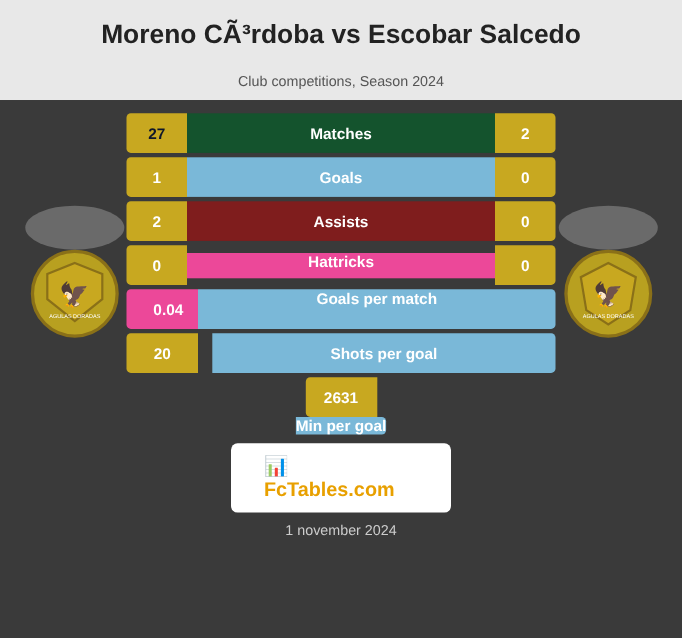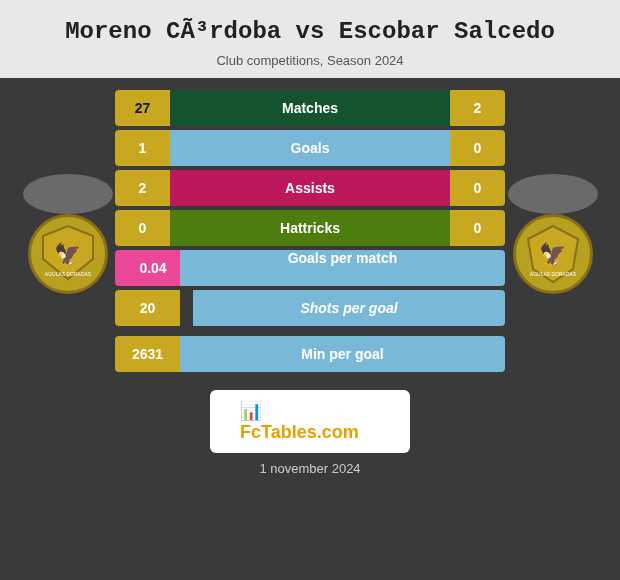--- a/index.html
+++ b/index.html
@@ -16,22 +16,21 @@
     .header {
       background: #e8e8e8;
       width: 100%;
       padding: 18px 20px 10px;
       text-align: center;
     }
     .title {
       font-size: 24px;
       font-weight: bold;
       color: #222;
-      margin-bottom: 8px;
-      font-family: Liberation Mono, monospace;
+      margin-bottom: 20px;
     }
     .subtitle {
       font-size: 13px;
       color: #555;
     }
     .team-shield {
       width: 80px;
       height: 80px;
       border-radius: 50%;
       background: #b8a020;
@@ -144,45 +143,45 @@
         </div>
         <div style="display: flex; flex-direction: row; align-items: center; height: 36px; gap: 0px;">
           <div style="background: rgb(200, 168, 32); color: rgb(255, 255, 255); font-weight: bold; font-size: 14px; width: 55px; height: 36px; display: flex; align-items: center; justify-content: center; border-radius: 4px 0px 0px 4px; flex-shrink: 0;">1</div>
           <div style="flex: 1 1 0%; background: rgb(122, 184, 216); height: 36px; display: flex; align-items: center; justify-content: center;">
             <span style="color: rgb(255, 255, 255); font-size: 14px; font-weight: bold;">Goals</span>
           </div>
           <div style="background: rgb(200, 168, 32); color: rgb(255, 255, 255); font-weight: bold; font-size: 14px; width: 55px; height: 36px; display: flex; align-items: center; justify-content: center; border-radius: 0px 4px 4px 0px; flex-shrink: 0;">0</div>
         </div>
         <div style="display: flex; flex-direction: row; align-items: center; height: 36px; gap: 0px;">
           <div style="background: rgb(200, 168, 32); color: rgb(255, 255, 255); font-weight: bold; font-size: 14px; width: 55px; height: 36px; display: flex; align-items: center; justify-content: center; border-radius: 4px 0px 0px 4px; flex-shrink: 0;">2</div>
-          <div style="flex: 1 1 0%; background: #be185d; height: 36px; display: flex; align-items: center; justify-content: center;">
+          <div style="flex: 1 1 0%; background: #7f1d1d; height: 36px; display: flex; align-items: center; justify-content: center;">
             <span style="color: rgb(255, 255, 255); font-size: 14px; font-weight: bold;">Assists</span>
           </div>
           <div style="background: rgb(200, 168, 32); color: rgb(255, 255, 255); font-weight: bold; font-size: 14px; width: 55px; height: 36px; display: flex; align-items: center; justify-content: center; border-radius: 0px 4px 4px 0px; flex-shrink: 0;">0</div>
         </div>
         <div style="display: flex; flex-direction: row; align-items: center; height: 36px; gap: 0px;">
           <div style="background: rgb(200, 168, 32); color: rgb(255, 255, 255); font-weight: bold; font-size: 14px; width: 55px; height: 36px; display: flex; align-items: center; justify-content: center; border-radius: 4px 0px 0px 4px; flex-shrink: 0;">0</div>
-          <div style="flex: 1 1 0%; background: #4d7c0f; height: 36px; display: flex; align-items: center; justify-content: center;">
+          <div style="flex: 1 1 0%; background: #ec4899; height: 23px; display: flex; justify-content: center;">
             <span style="color: rgb(255, 255, 255); font-size: 14px; font-weight: bold;">Hattricks</span>
           </div>
           <div style="background: rgb(200, 168, 32); color: rgb(255, 255, 255); font-weight: bold; font-size: 14px; width: 55px; height: 36px; display: flex; align-items: center; justify-content: center; border-radius: 0px 4px 4px 0px; flex-shrink: 0;">0</div>
         </div>
         <div style="display: flex; flex-direction: row; align-items: center; height: 36px; gap: 0px;">
           <div style="background: #ec4899; color: rgb(255, 255, 255); font-weight: bold; font-size: 14px; width: 65px; height: 36px; display: flex; align-items: center; justify-content: center; border-radius: 4px 0px 0px 4px; flex-shrink: 0; padding-left: 11px;">0.04</div>
           <div style="flex: 1 1 0%; background: rgb(122, 184, 216); height: 36px; display: flex; justify-content: center; border-radius: 0px 4px 4px 0px;">
             <span style="color: rgb(255, 255, 255); font-size: 14px; font-weight: bold;">Goals per match</span>
           </div>
         </div>
         <div style="display: flex; flex-direction: row; align-items: center; height: 36px; gap: 13px;">
           <div style="background: rgb(200, 168, 32); color: rgb(255, 255, 255); font-weight: bold; font-size: 14px; width: 65px; height: 36px; display: flex; align-items: center; justify-content: center; border-radius: 4px 0px 0px 4px; flex-shrink: 0;">20</div>
           <div style="flex: 1 1 0%; background: rgb(122, 184, 216); height: 36px; display: flex; align-items: center; justify-content: center; border-radius: 0px 4px 4px 0px;">
-            <span style="color: rgb(255, 255, 255); font-size: 14px; font-weight: bold; font-style: italic;">Shots per goal</span>
-          </div>
-        </div>
-        <div style="display: flex; flex-direction: row; align-items: center; height: 48px; gap: 0px;">
+            <span style="color: rgb(255, 255, 255); font-size: 14px; font-weight: bold;">Shots per goal</span>
+          </div>
+        </div>
+        <div style="display: flex; flex-direction: column; align-items: center; height: 48px; gap: 0px;">
           <div style="background: rgb(200, 168, 32); color: rgb(255, 255, 255); font-weight: bold; font-size: 14px; width: 65px; height: 36px; display: flex; align-items: center; justify-content: center; border-radius: 4px 0px 0px 4px; flex-shrink: 0;">2631</div>
           <div style="flex: 1 1 0%; background: rgb(122, 184, 216); height: 36px; display: flex; align-items: center; justify-content: center; border-radius: 0px 4px 4px 0px;">
             <span style="color: rgb(255, 255, 255); font-size: 14px; font-weight: bold;">Min per goal</span>
           </div>
         </div>
       </div>
 
     <div class="right-col">
       <div class="oval-gray"></div>
       <div class="team-shield">

